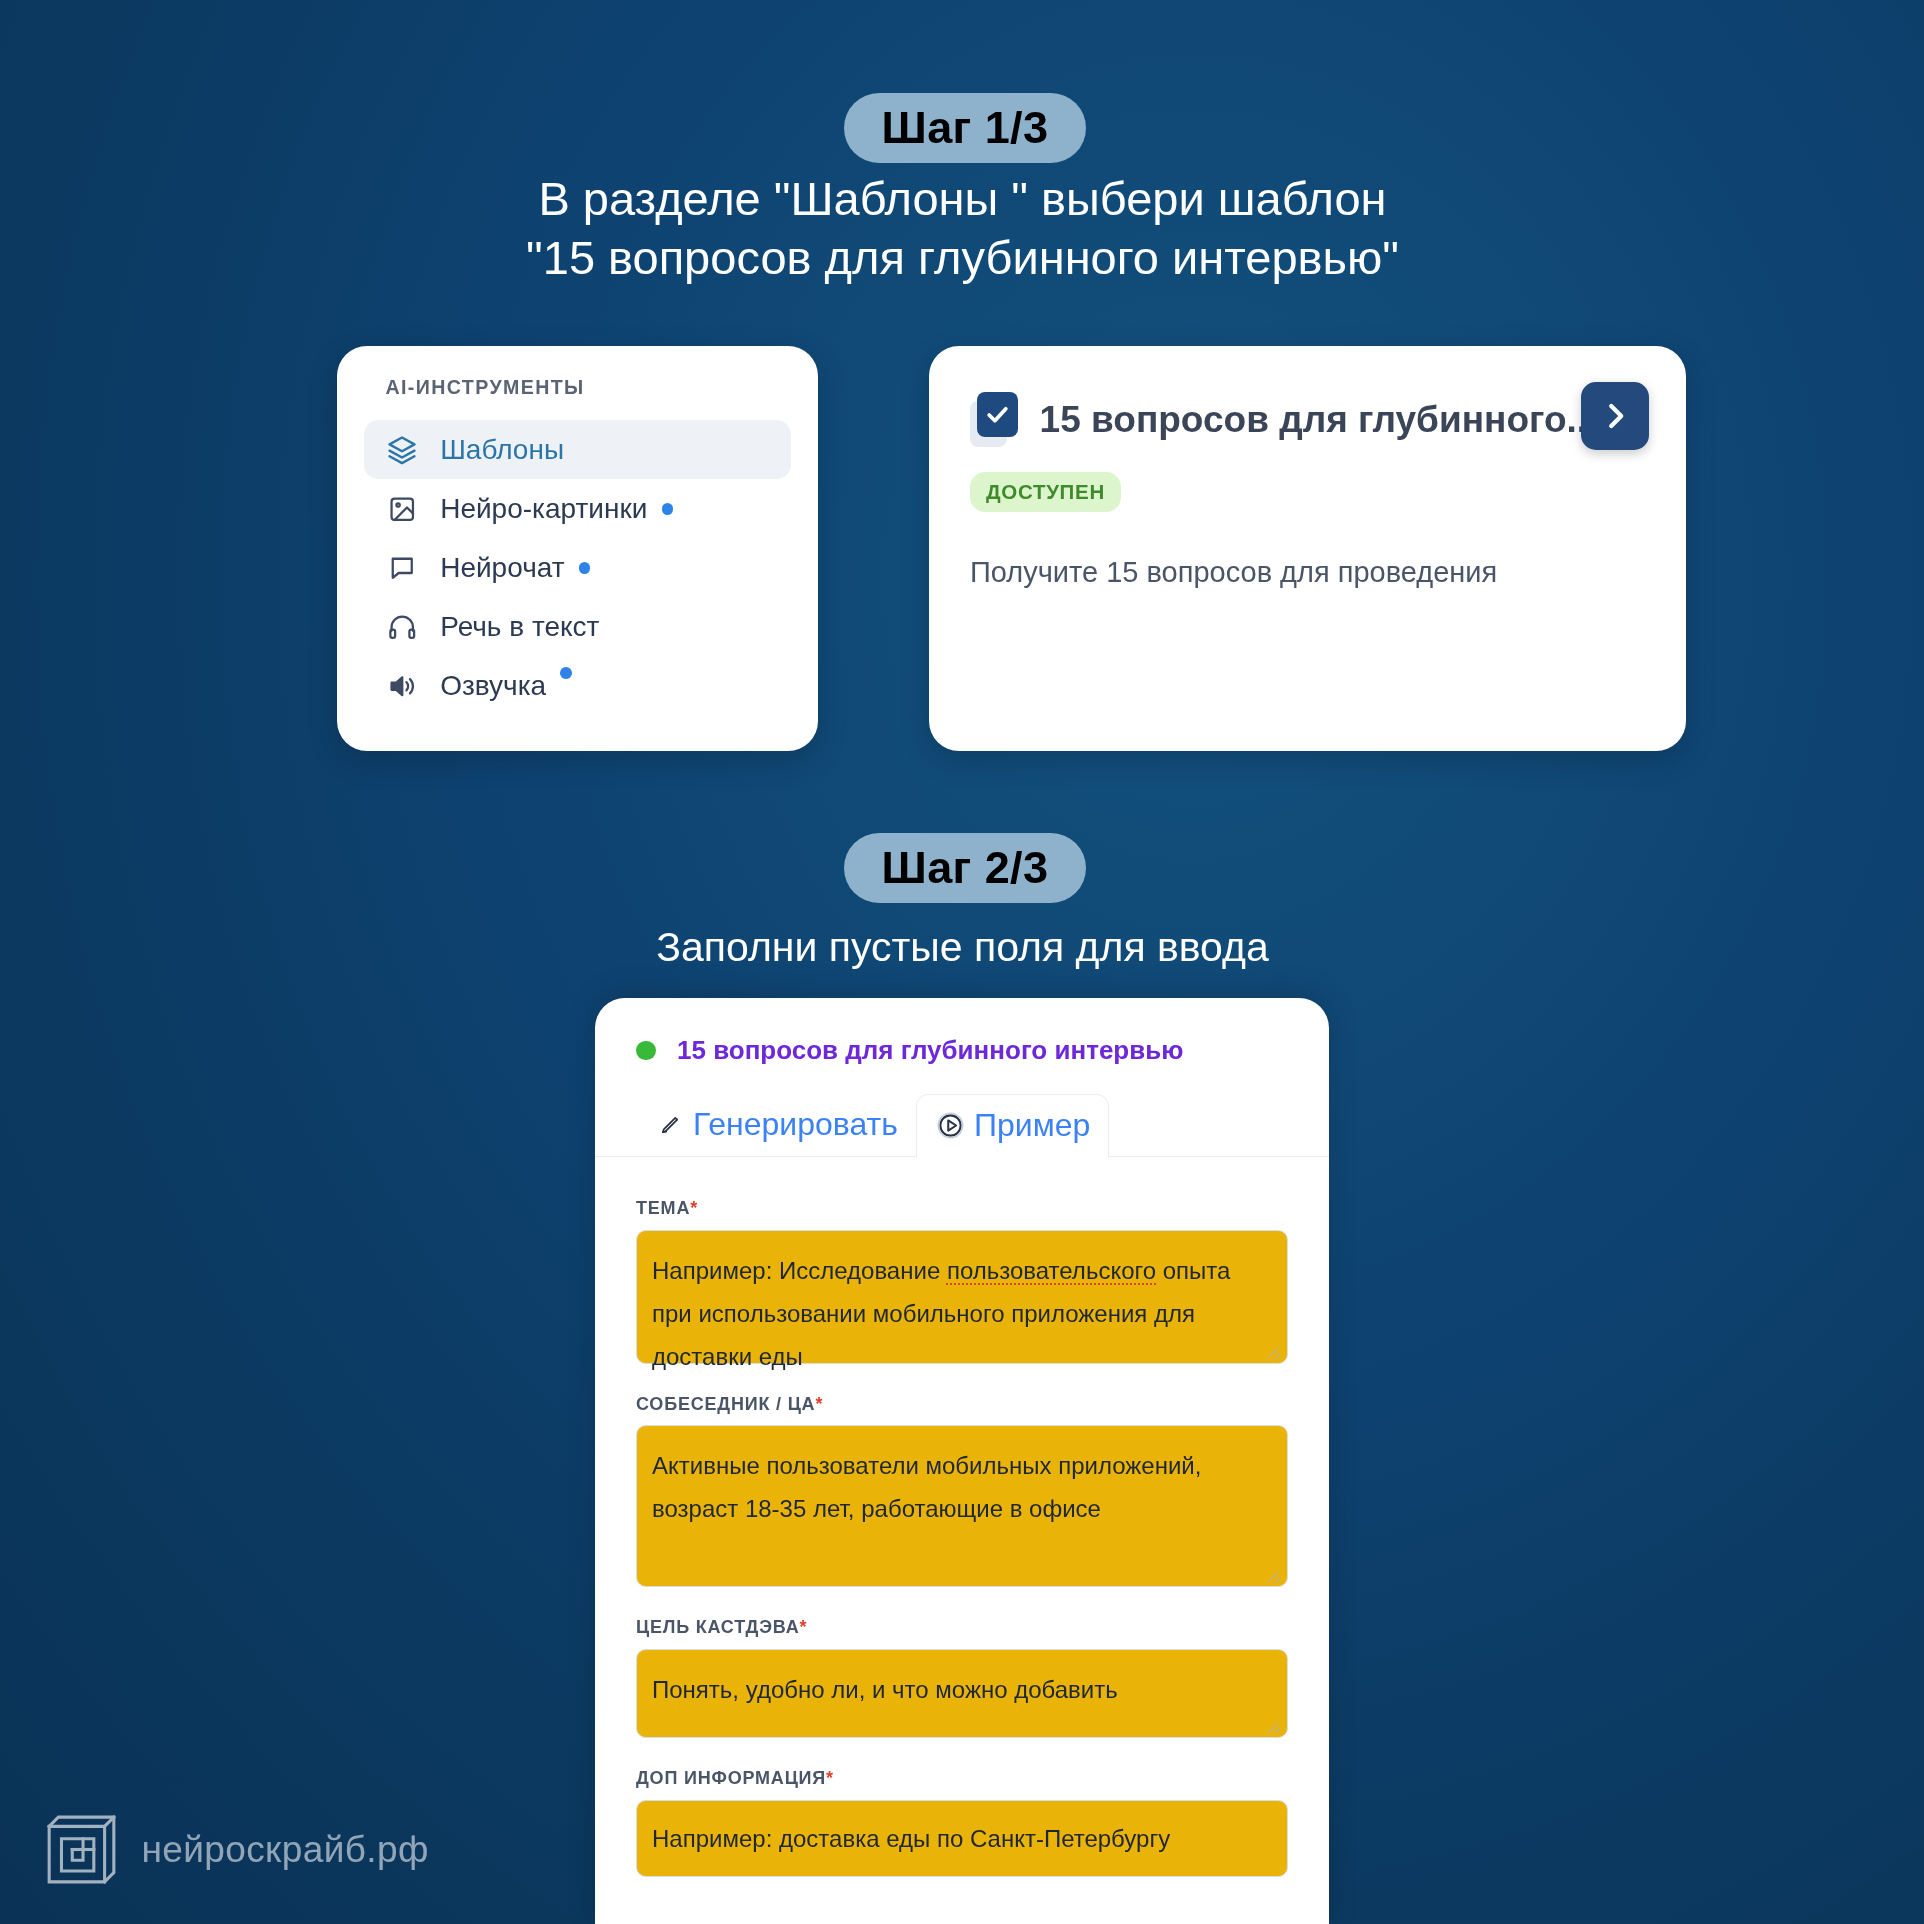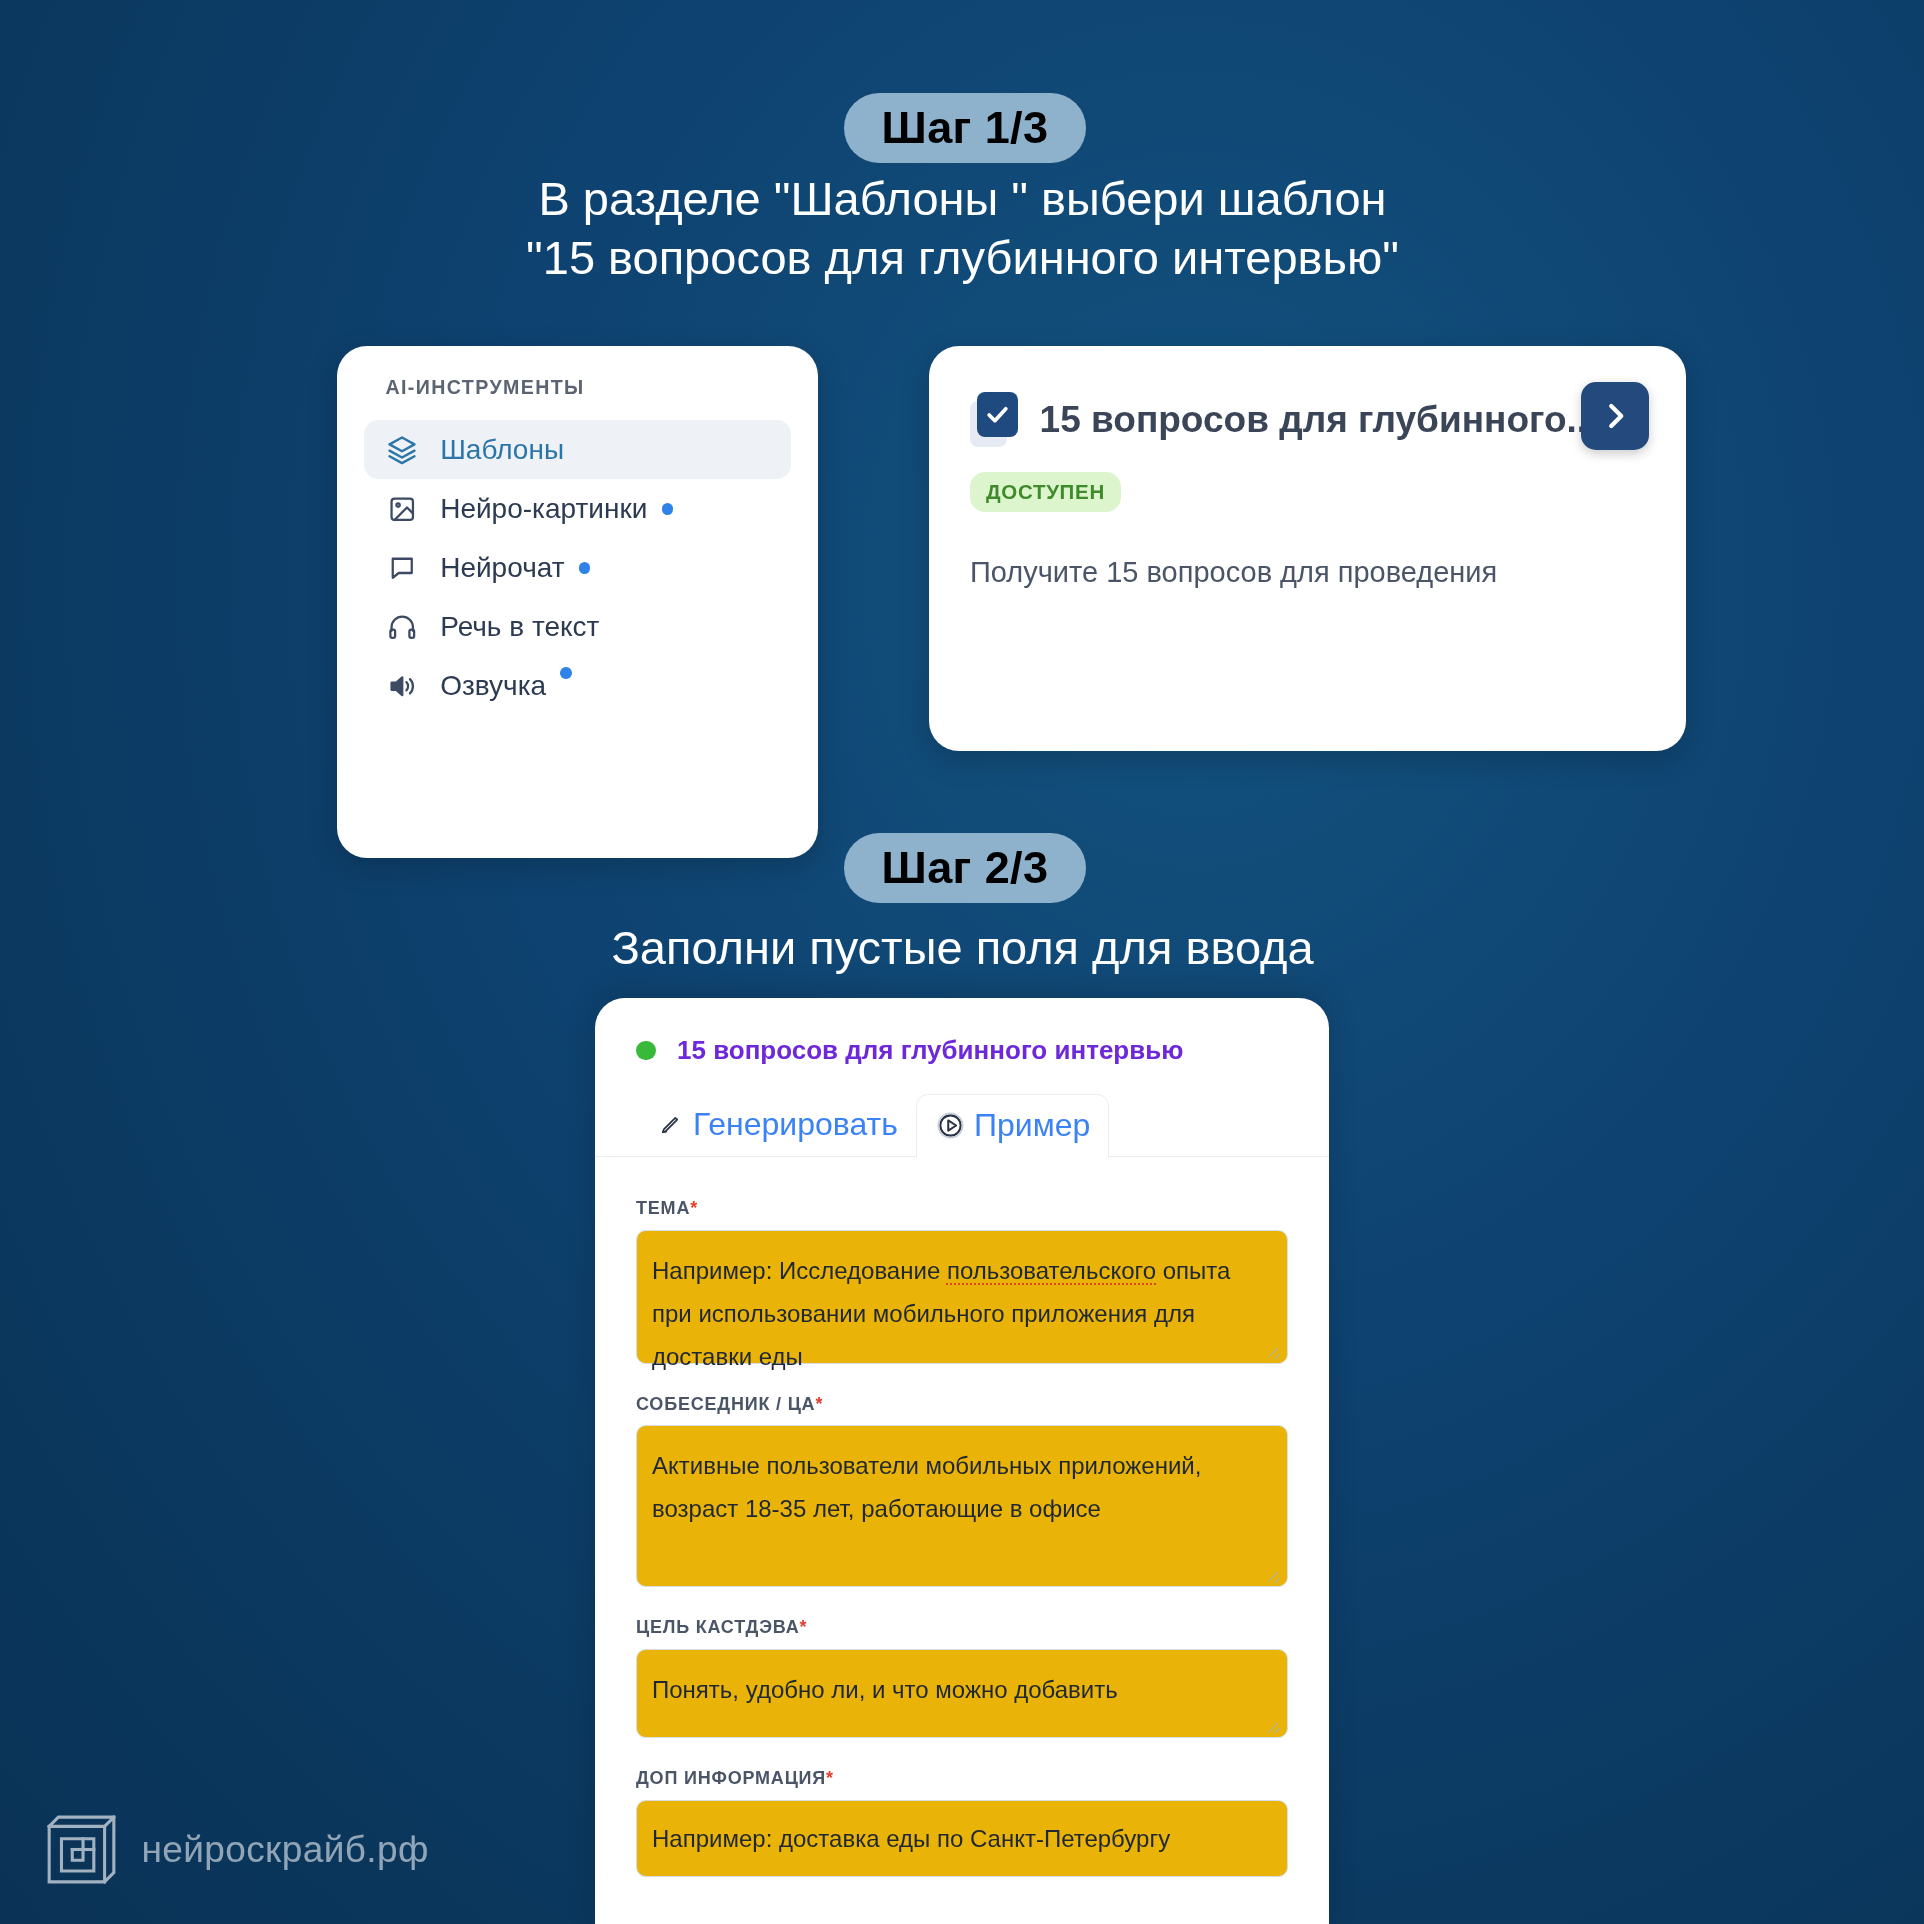--- a/index.html
+++ b/index.html
@@ -57,31 +57,31 @@
     font-weight: 400;
     color: #ffffff;
   }
   .headline-1 .l2 { display: block; }
 
   .headline-2 {
     position: absolute;
     left: 0; top: 918px;
     width: 1925px;
     text-align: center;
-    font-size: 47px;
+    font-size: 41px;
     line-height: 59px;
     font-weight: 400;
     color: #ffffff;
   }
 
   
   .sidebar-card {
     position: absolute;
     left: 337px; top: 346px;
-    width: 481px; height: 512px;
+    width: 481px; height: 405px;
     background: #ffffff;
     border-radius: 30px;
     box-shadow: 0 9px 30px rgba(0,0,0,0.18);
     padding: 30px 27px 19.6px 27px;
   }
 
   .sidebar-heading {
     font-size: 19.6px;
     font-weight: 600;
     letter-spacing: 1.4px;

